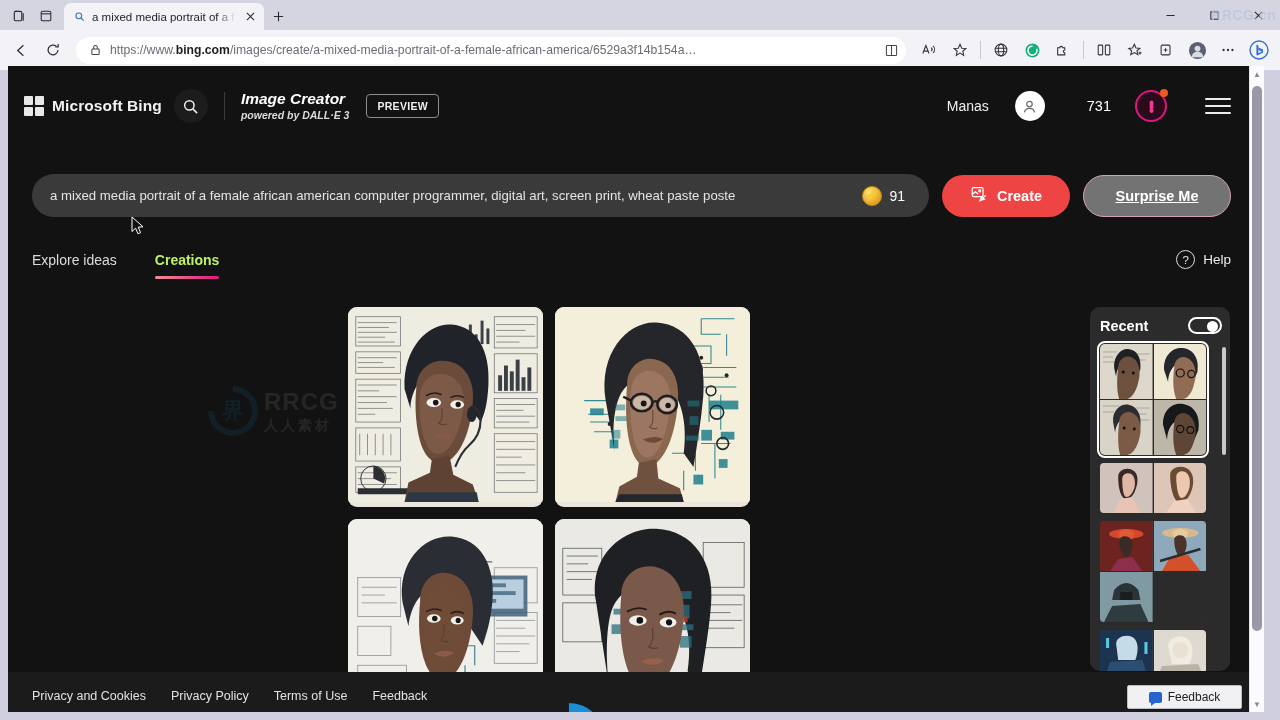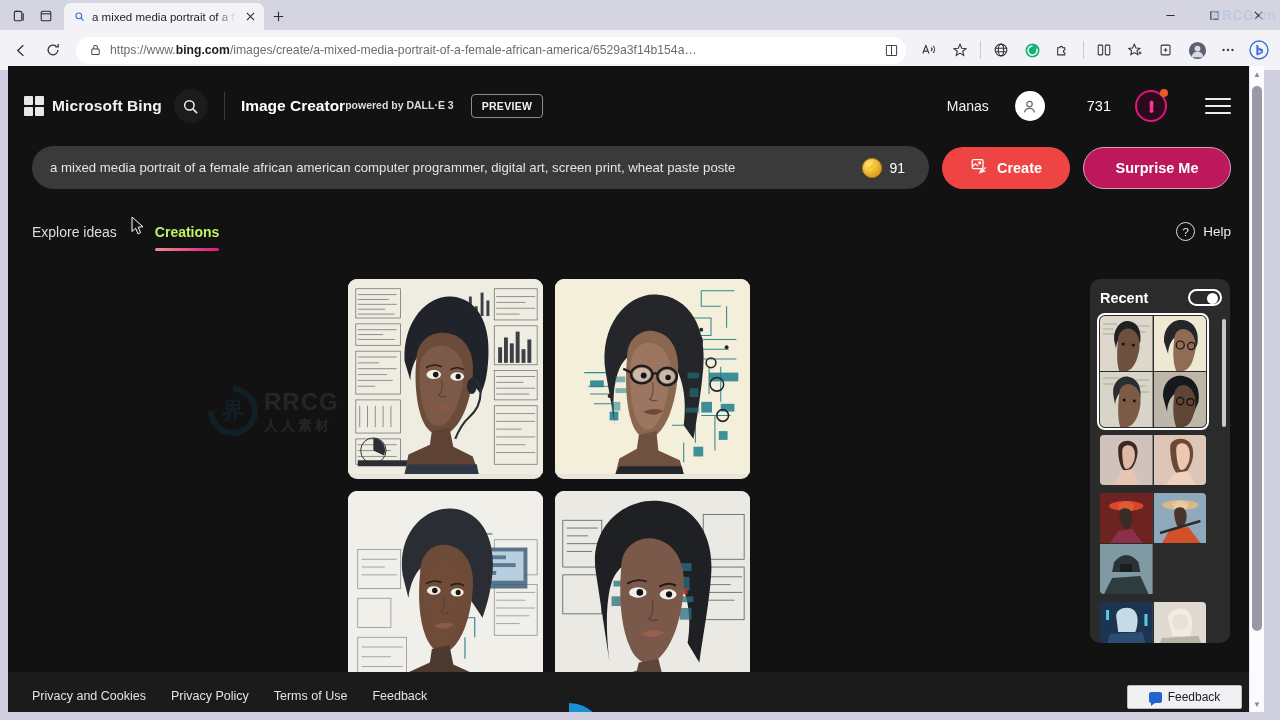--- a/index.html
+++ b/index.html
@@ -93,21 +93,21 @@
   .appheader { height: 80px; display: flex; align-items: center; padding: 0 18px 0 16px; }
   .bing-logo { display: flex; align-items: center; gap: 8px; }
   .bing-grid { width: 20px; height: 20px; display: grid; grid-template-columns: 1fr 1fr; grid-template-rows: 1fr 1fr; gap: 2.5px; }
   .bing-grid i { background: #e8e8e8; display: block; border-radius: 1px; }
   .bing-name { font-size: 15.5px; font-weight: 700; color: #f2f2f2; letter-spacing: .1px; }
   .hdr-search {
     width: 34px; height: 34px; border-radius: 50%; background: #1c1c1c;
     display: flex; align-items: center; justify-content: center; margin-left: 12px; color: #eee;
   }
   .hdr-sep { width: 1px; height: 28px; background: #3a3a3a; margin: 0 16px; }
-  .ic-title { display: flex; flex-direction: row; line-height: 1.1; }
+  .ic-title { display: flex; flex-direction: column; line-height: 1.1; font-style: italic; }
   .ic-title .t1 { font-size: 15.5px; font-weight: 700; color: #fff; }
   .ic-title .t2 { font-size: 10.5px; font-weight: 700; color: #dcdcdc; margin-top: 3px; }
   .preview-pill {
     margin-left: 17px; border: 1px solid #8d8d8d; border-radius: 4px;
     padding: 5px 10px; font-size: 10.5px; font-weight: 700; color: #f0f0f0; letter-spacing: .3px;
   }
   .hdr-right { margin-left: auto; display: flex; align-items: center; gap: 16px; }
   .username { font-size: 14px; color: #f0f0f0; margin-right: 10px; }
   .avatar {
     width: 30px; height: 30px; border-radius: 50%; background: #fff; color: #555;
@@ -118,21 +118,21 @@
   .boost-ring {
     width: 32px; height: 32px; border-radius: 50%;
     border: 2.5px solid #e0167f; display: flex; align-items: center; justify-content: center;
     background: #2a0a1b;
   }
   .boost-dot { position: absolute; right: -1px; top: -1px; width: 8px; height: 8px; border-radius: 50%; background: #f25822; }
   .hamburger { margin-left: 22px; width: 26px; display: flex; flex-direction: column; gap: 5px; }
   .hamburger i { height: 2px; background: #ececec; border-radius: 1px; display: block; }
 
   
-  .promptrow { display: flex; align-items: center; padding: 0 18px 0 24px; gap: 13px; }
+  .promptrow { display: flex; align-items: center; padding: 0 18px 0 24px; gap: 13px; margin-top: 28px; }
   .promptbox {
     flex: 1; height: 43px; background: #3a3a3a; border-radius: 22px;
     display: flex; align-items: center; padding: 0 6px 0 18px; min-width: 0;
   }
   .prompt-text {
     flex: 1; font-size: 13.2px; color: #e4e4e4; white-space: nowrap; overflow: hidden;
     mask-image: linear-gradient(to right, #000 97%, transparent 100%);
     -webkit-mask-image: linear-gradient(to right, #000 97%, transparent 100%);
   }
   .boost-count { display: flex; align-items: center; gap: 7px; padding: 0 18px 0 12px; }
@@ -142,23 +142,23 @@
     border: 1.5px solid #c98b12; display: flex; align-items: center; justify-content: center;
     font-size: 11px; color: #4a3000;
   }
   .boost-num { font-size: 14px; color: #fff; }
   .btn-create {
     width: 128px; height: 42px; border-radius: 21px; background: #ef4444;
     display: flex; align-items: center; justify-content: center; gap: 9px;
     font-size: 14.5px; font-weight: 700; color: #fff;
   }
   .btn-surprise {
-    width: 148px; height: 42px; border-radius: 21px; background: #be185d;
+    width: 148px; height: 42px; border-radius: 21px; background: #737373;
     border: 1.5px solid #d4a0bb; display: flex; align-items: center; justify-content: center;
-    font-size: 14.5px; font-weight: 700; color: #fff;
+    font-size: 14.5px; font-weight: 700; color: #fff; text-decoration: underline;
   }
 
   
   .tabsrow { display: flex; align-items: flex-end; padding: 32px 18px 0 24px; height: 62px; }
   .ptab { font-size: 14px; color: #dcdcdc; padding-bottom: 11px; position: relative; margin-right: 38px; }
   .ptab.active { color: #bef264; font-weight: 700; }
   .ptab.active::after {
     content: ""; position: absolute; left: 0; right: 0; bottom: 0;
     height: 3px; border-radius: 2px;
     background: linear-gradient(90deg, #f08f8f, #e0167f);

